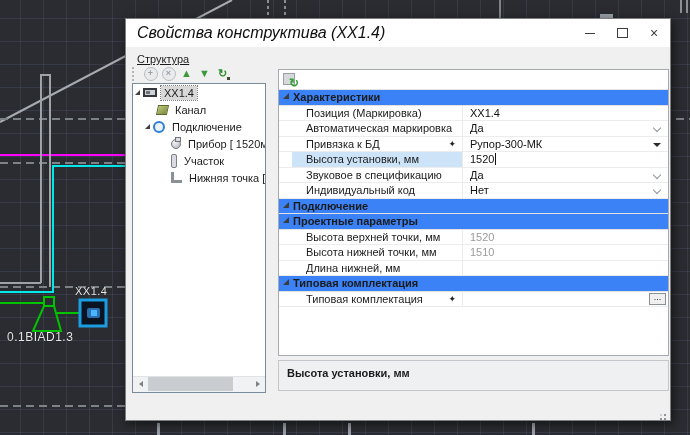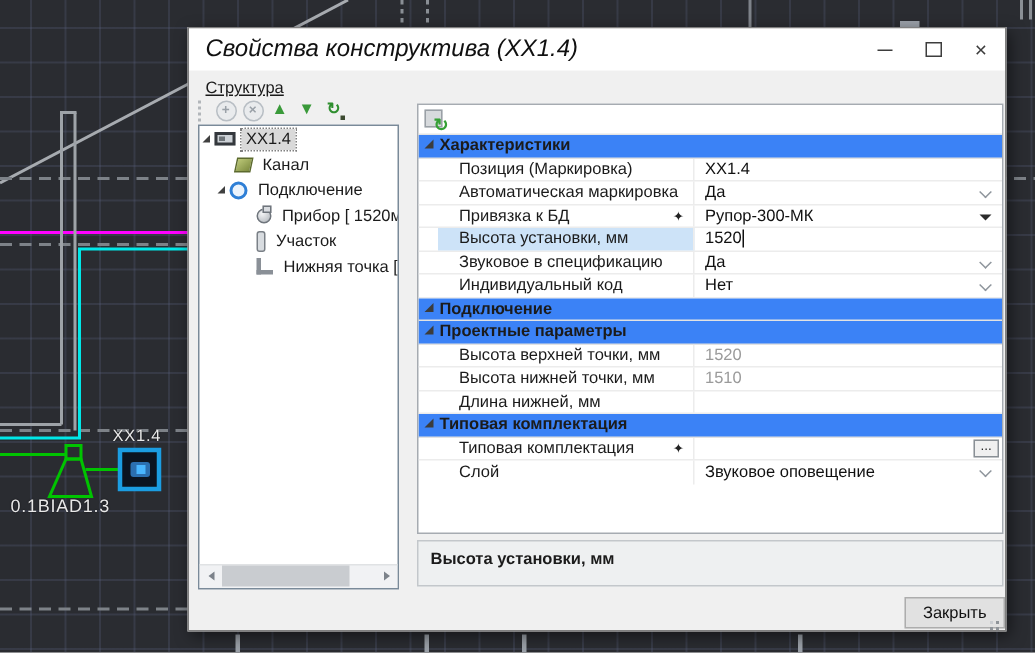--- a/index.html
+++ b/index.html
@@ -354,33 +354,21 @@
       <div class="pname">
           <span>Типовая комплектация</span>
           <span class="diamond">✦</span>
         </div>
       <div class="pval">
           <span></span>
           <span class="dots-btn">...</span>
         </div>
     </div>
 
-    <div class="prow" style="border-bottom:none;">
-      <div class="pname">
-          <span>Слой</span>
-        </div>
-      <div class="pval">
-          <span>Звуковое оповещение</span>
-          <span class="chev"></span>
-        </div>
-    </div>
   </div>
 
   <div class="pdesc">
     <b>Высота установки, мм</b>
   </div>
 
-  <div class="close-btn">
-    <span>Закрыть</span>
-  </div>
 
   <div class="resize-grip"></div>
 </div>
 
 </body></html>

